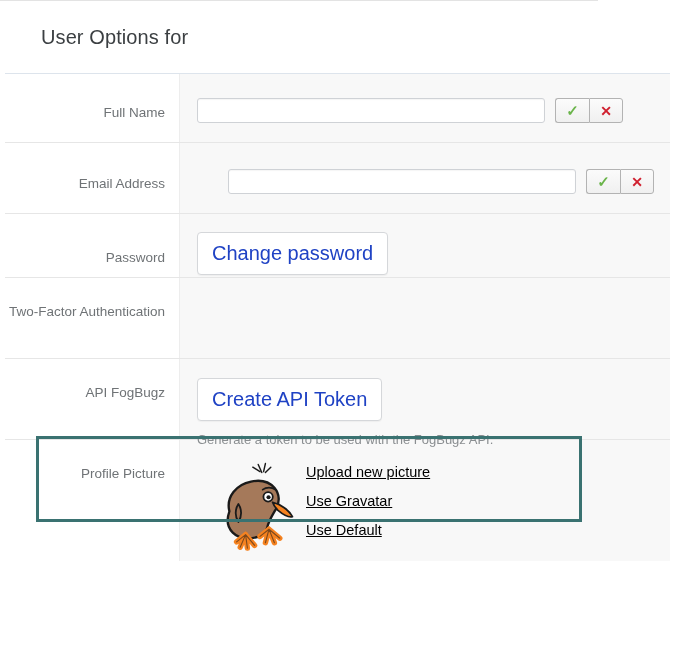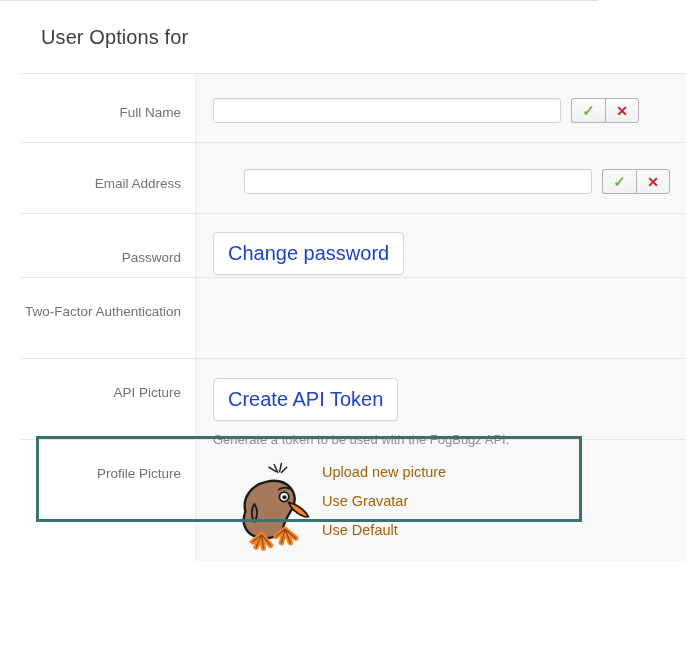--- a/index.html
+++ b/index.html
@@ -31,21 +31,21 @@
     background: #ffffff;
   }
   .header-title {
     font-size: 20px;
     color: #3b3f42;
     font-weight: 400;
     letter-spacing: .1px;
   }
   
   .form-table {
-    margin-left: 21px;
+    margin-left: 5px;
     width: 665px;
     border-top: 1px solid #dde4ec;
     position: relative;
   }
   .row {
     display: flex;
     align-items: stretch;
     border-bottom: 1px solid #e6e6e6;
     position: relative;
     background: #f8f8f8;
@@ -198,22 +198,23 @@
     margin-top: 1px;
     flex-shrink: 0;
   }
   .profile-links {
     margin-left: 10px;
     margin-top: 8px;
     display: flex;
     flex-direction: column;
   }
   .profile-links a {
-    color: #a16207;
+    color: #000000;
     font-size: 14.5px;
+    text-decoration: underline;
     margin-bottom: 13px;
     width: fit-content;
     cursor: pointer;
   }
   .profile-links a:last-child { margin-bottom: 0; }
 </style>
 </head>
 <body>
 
 <div class="page">
@@ -272,21 +273,21 @@
     </div>
 
     <div class="row row-twofactor">
       <div class="row-label">
         <span>Two-Factor Authentication</span>
       </div>
     </div>
 
     <div class="row row-apitokens">
       <div class="row-label">
-        <span>API Picture</span>
+        <span>API FogBugz</span>
       </div>
       <div class="row-content">
         <button class="action-btn">Create API Token</button>
         <div class="helper-text">Generate a token to be used with the FogBugz API.</div>
       </div>
     </div>
 
     <div class="row row-profile">
       <div class="row-label">
         <span>Profile Picture</span>

